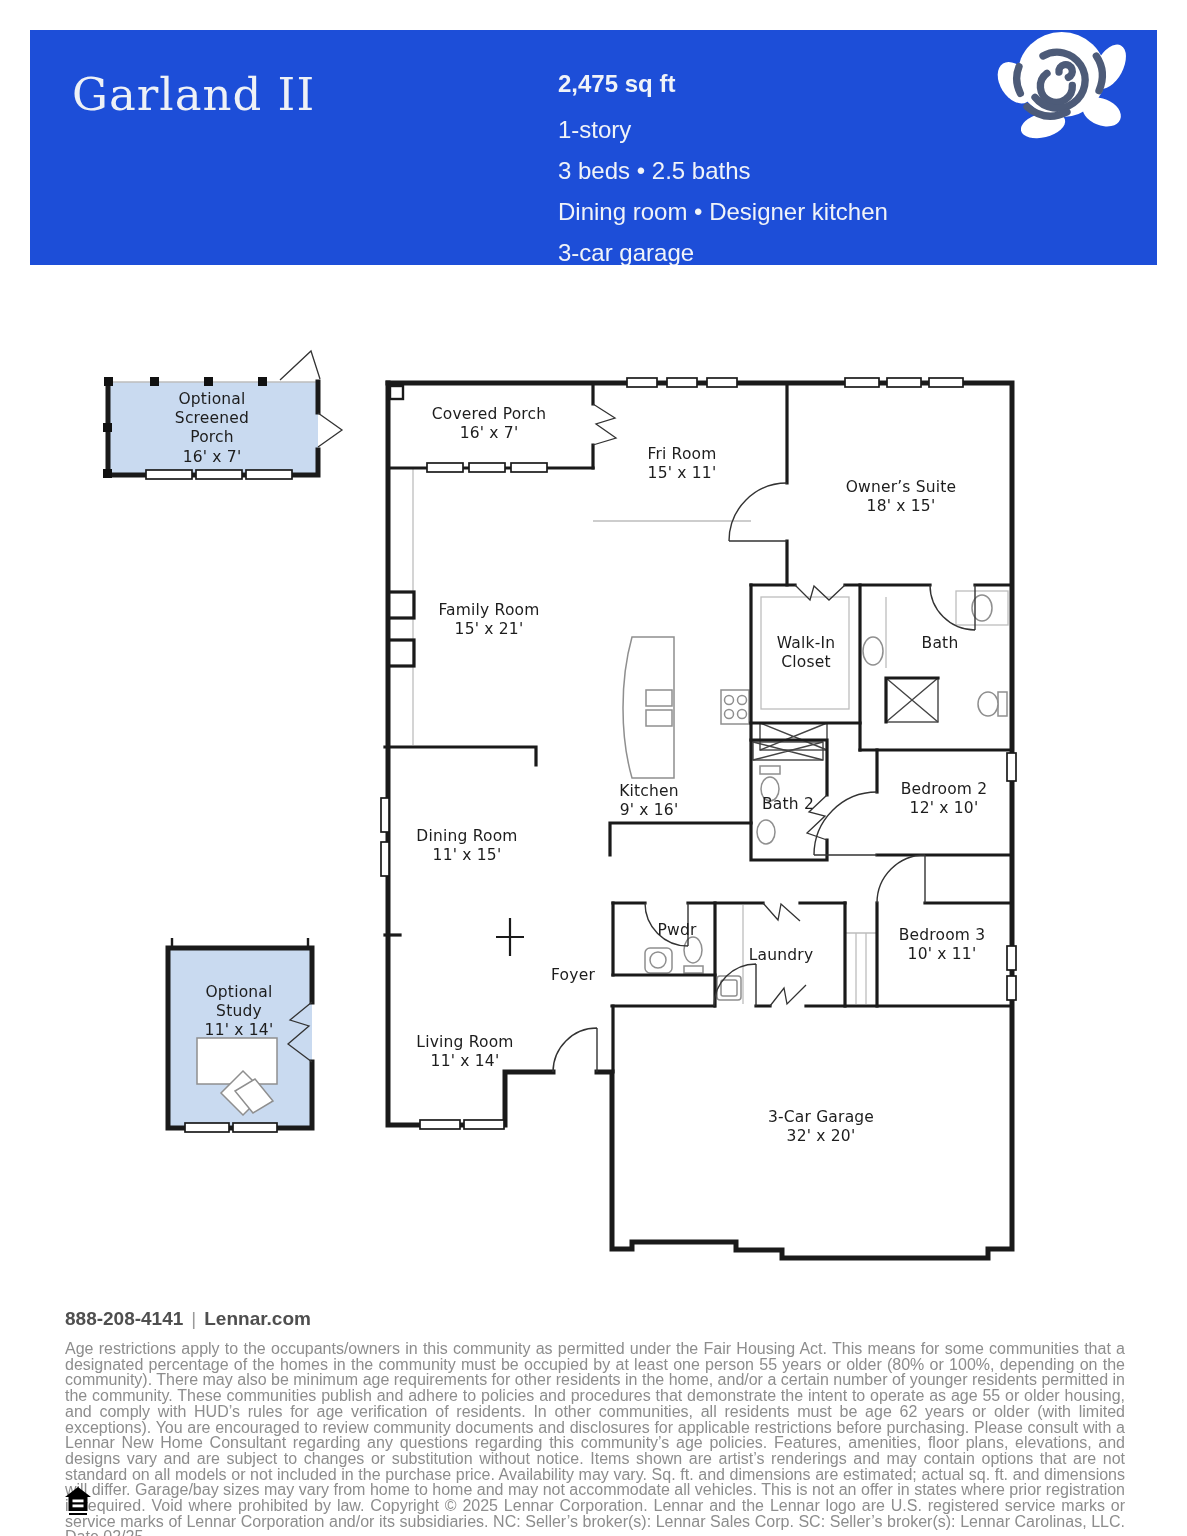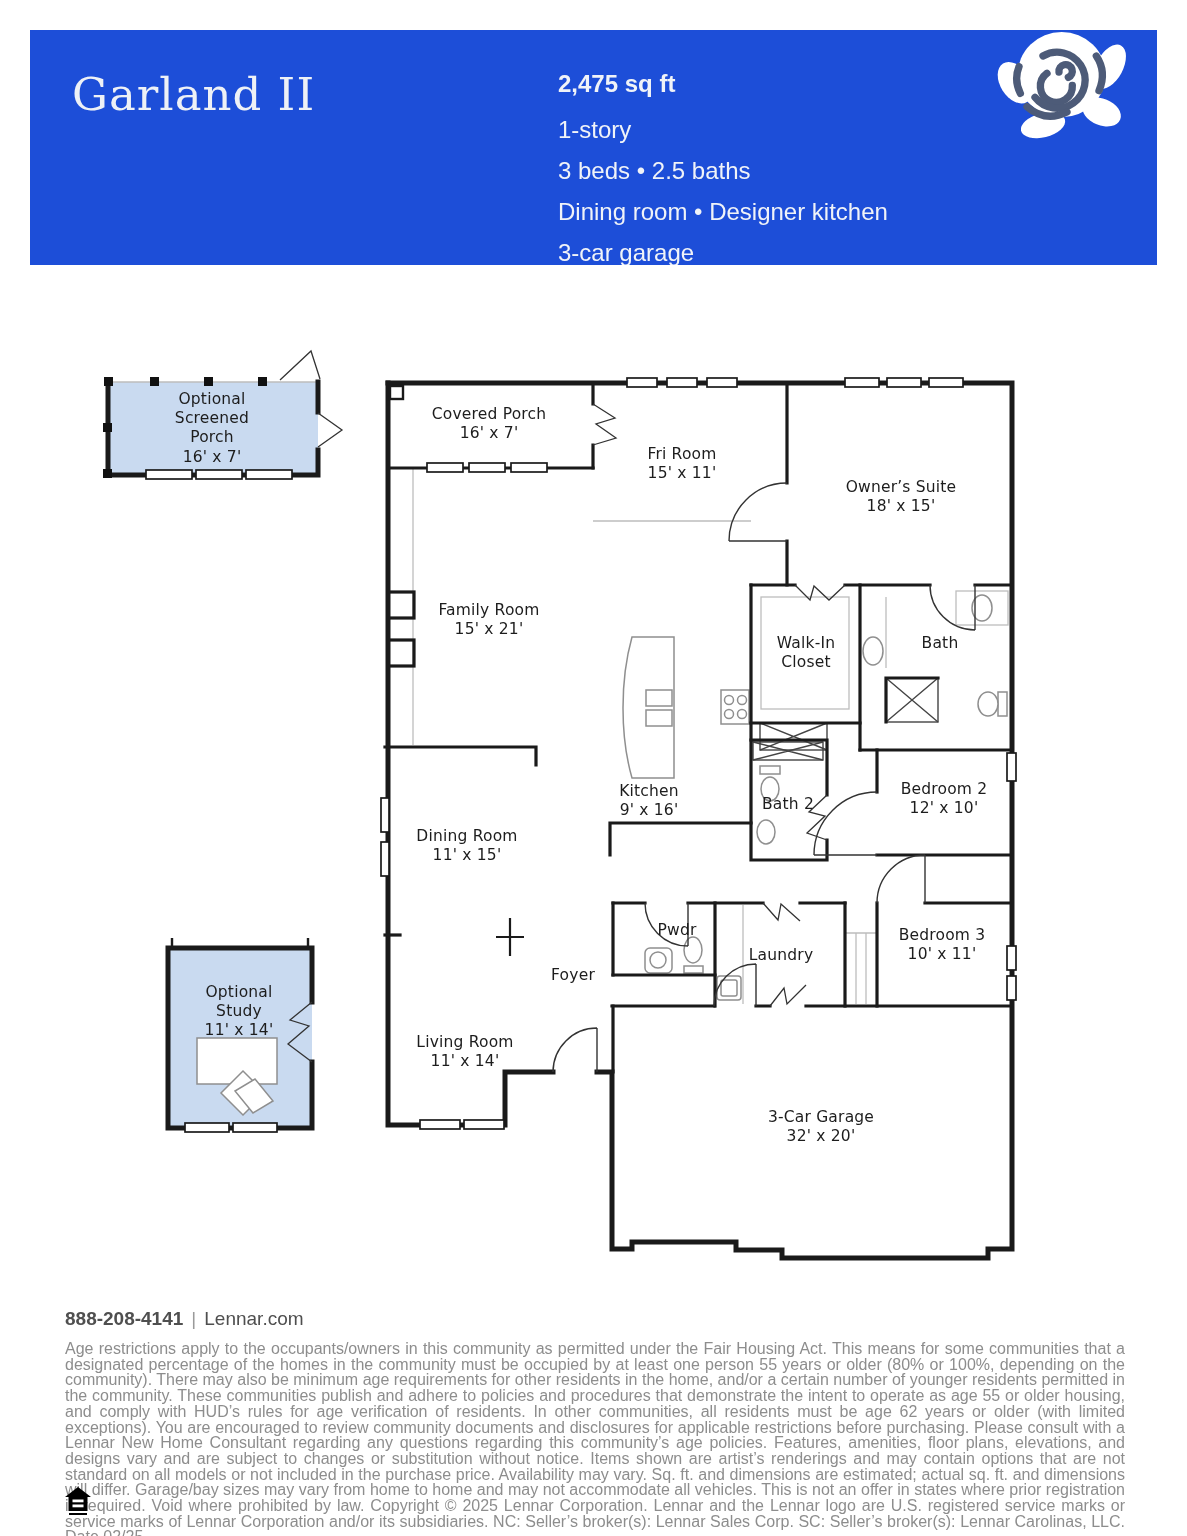--- a/index.html
+++ b/index.html
@@ -19,21 +19,21 @@
   
   .plan-svg{position:absolute;left:0;top:0;width:1187px;height:1536px;}
   .room-label{position:absolute;transform:translate(-50%,-50%);
         text-align:center;font-family:"DejaVu Sans","Liberation Sans",sans-serif;
         font-size:15.5px;line-height:1.24;color:#1d1d1d;letter-spacing:.2px;}
   .room-label .dims:empty{display:none;}
   
   .contact{position:absolute;left:65px;top:1308px;font-size:19px;color:#4f4f4f;}
   .contact .phone{font-weight:700;text-align:center;}
   .contact .sep{color:#9a9a9a;margin:0 8px;font-weight:300;}
-  .contact .site{font-weight:400;}
+  .contact .site{font-weight:700;}
   .legal{position:absolute;left:65px;top:1341px;width:1060px;
         font-size:16px;line-height:15.7px;color:#8d8d8d;text-align:justify;}
   .eho{position:absolute;left:65px;top:1487px;width:26px;height:30px;}
 </style>
 </head>
 <body>
 
 <div class="band">
   <div class="band-title">
     <h1>Garland II</h1>

